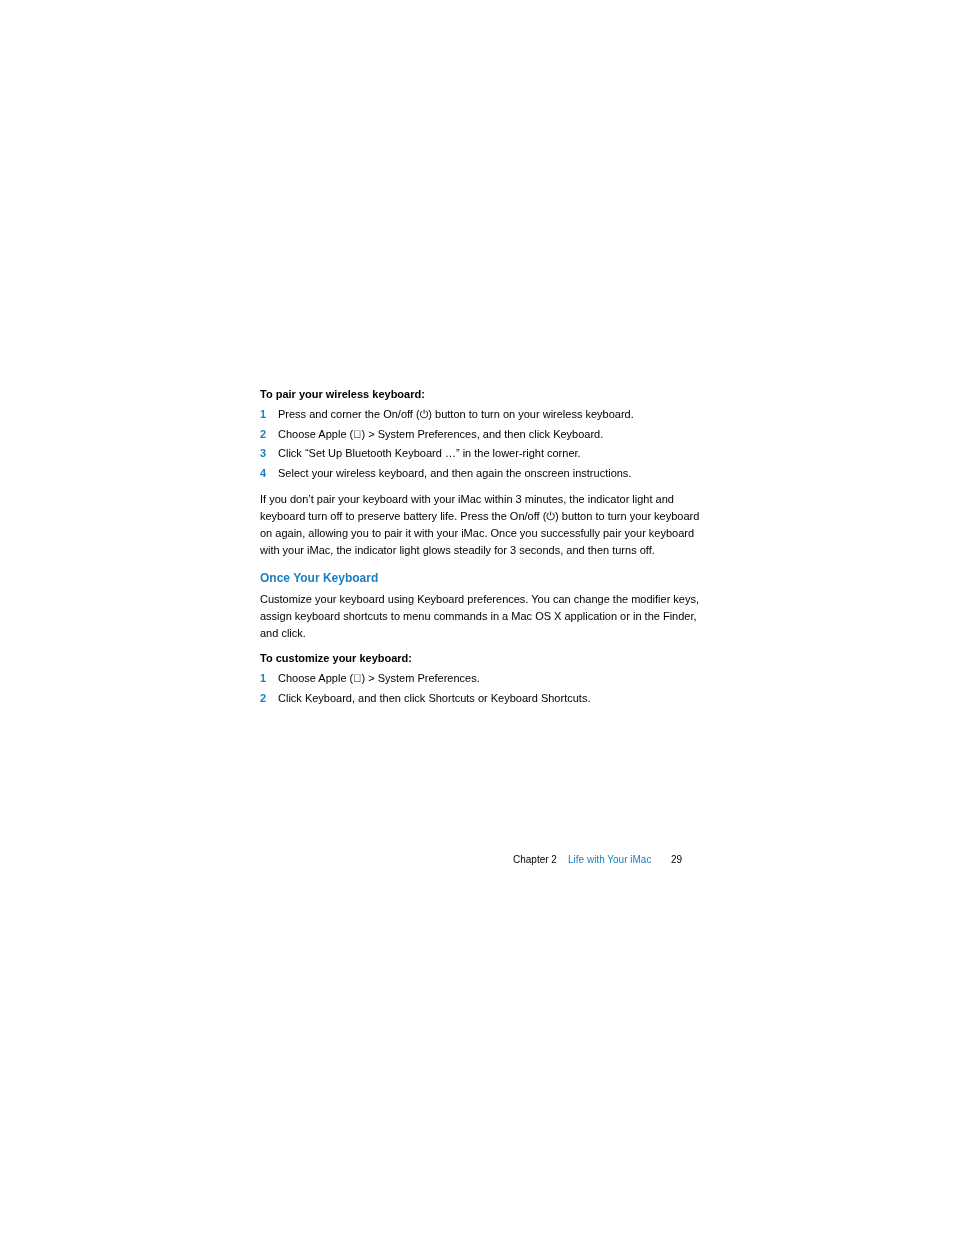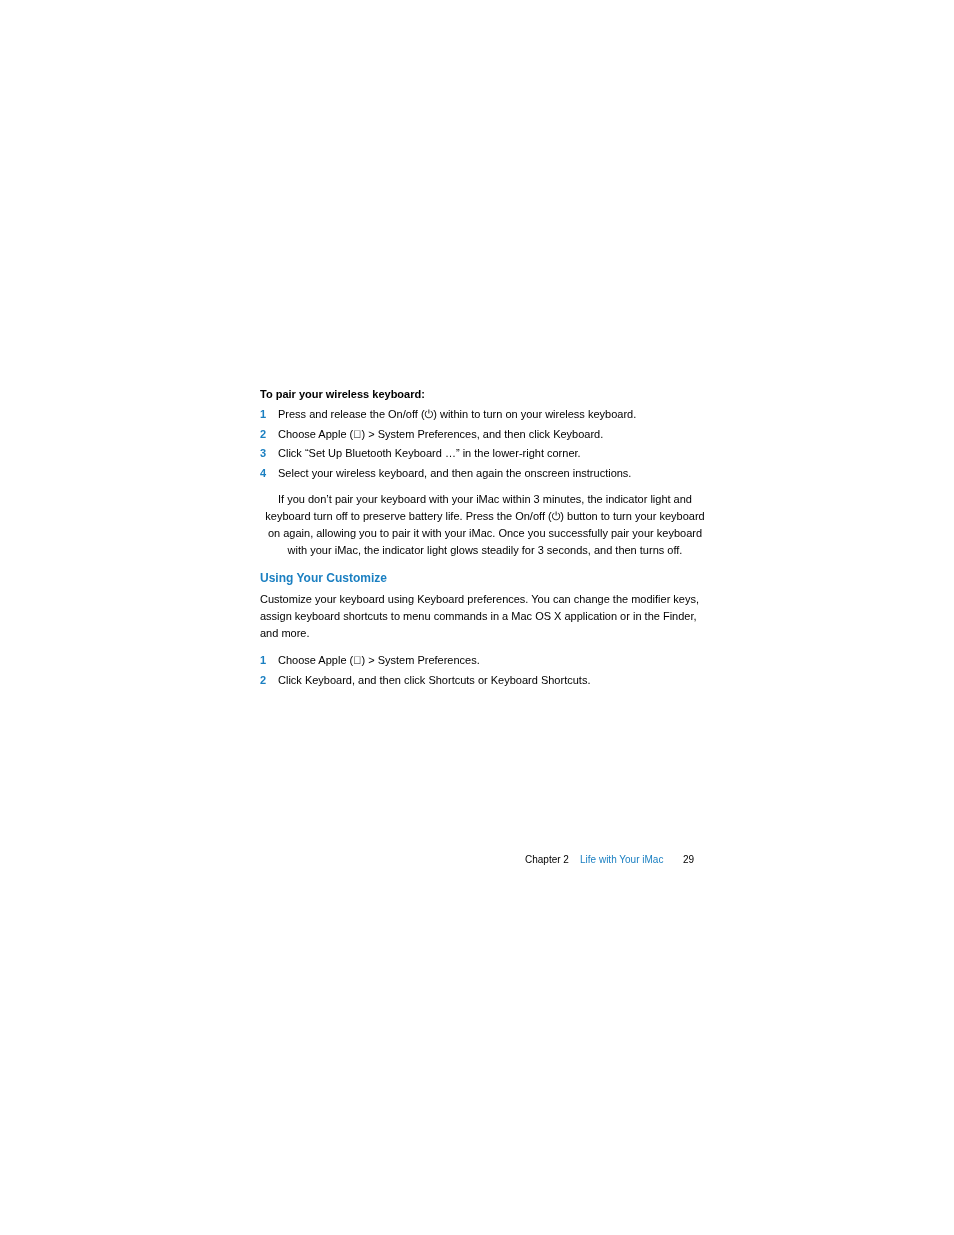--- a/index.html
+++ b/index.html
@@ -65,42 +65,41 @@
       font-size: 11px;
       color: #000000;
     }
 
     .body-paragraph {
       font-size: 11px;
       color: #000000;
       line-height: 1.55;
       margin: 8px 0 12px 0;
       margin-left: 0px;
-      text-align: center;
     }
 
     .section-heading {
       font-size: 12px;
       font-weight: bold;
       color: #1a7fc1;
       margin: 10px 0 6px 0;
     }
 
     .section-body {
       font-size: 11px;
       color: #000000;
       line-height: 1.55;
       margin-bottom: 10px;
     }
 
     .footer-area {
       position: absolute;
       bottom: 370px;
       left: 0;
-      right: 0;
+      right: 12px;
       display: flex;
       justify-content: flex-end;
       padding-right: 260px;
     }
 
     .footer-text {
       font-size: 10px;
       color: #000000;
     }
 
@@ -121,42 +120,43 @@
 
 <div class="page-container">
 
   <div class="content-area">
 
     <div class="bold-label">To pair your wireless keyboard:</div>
 
     <ul class="numbered-list">
     <li>
           <span class="num">1</span>
-          <span class="text">Press and release the On/off (⏻) within to turn on your wireless keyboard.</span>
+          <span class="text">Press and corner the On/off (⏻) button to turn on your wireless keyboard.</span>
         </li>
         <li>
           <span class="num">2</span>
           <span class="text">Choose Apple () &gt; System Preferences, and then click Keyboard.</span>
         </li>
         <li>
           <span class="num">3</span>
           <span class="text">Click “Set Up Bluetooth Keyboard …” in the lower-right corner.</span>
         </li>
         <li>
           <span class="num">4</span>
           <span class="text">Select your wireless keyboard, and then again the onscreen instructions.</span>
         </li>
       </ul>
 
     <div class="body-paragraph">If you don’t pair your keyboard with your iMac within 3 minutes, the indicator light and keyboard turn off to preserve battery life. Press the On/off (⏻) button to turn your keyboard on again, allowing you to pair it with your iMac. Once you successfully pair your keyboard with your iMac, the indicator light glows steadily for 3 seconds, and then turns off.</div>
 
-    <div class="section-heading">Using Your Customize</div>
+    <div class="section-heading">Once Your Keyboard</div>
 
-    <div class="section-body">Customize your keyboard using Keyboard preferences. You can change the modifier keys, assign keyboard shortcuts to menu commands in a Mac OS X application or in the Finder, and more.</div>
+    <div class="section-body">Customize your keyboard using Keyboard preferences. You can change the modifier keys, assign keyboard shortcuts to menu commands in a Mac OS X application or in the Finder, and click.</div>
 
+    <div class="bold-label">To customize your keyboard:</div>
 
     <ul class="numbered-list">
     <li>
           <span class="num">1</span>
           <span class="text">Choose Apple () &gt; System Preferences.</span>
         </li>
         <li>
           <span class="num">2</span>
           <span class="text">Click Keyboard, and then click Shortcuts or Keyboard Shortcuts.</span>
         </li>

